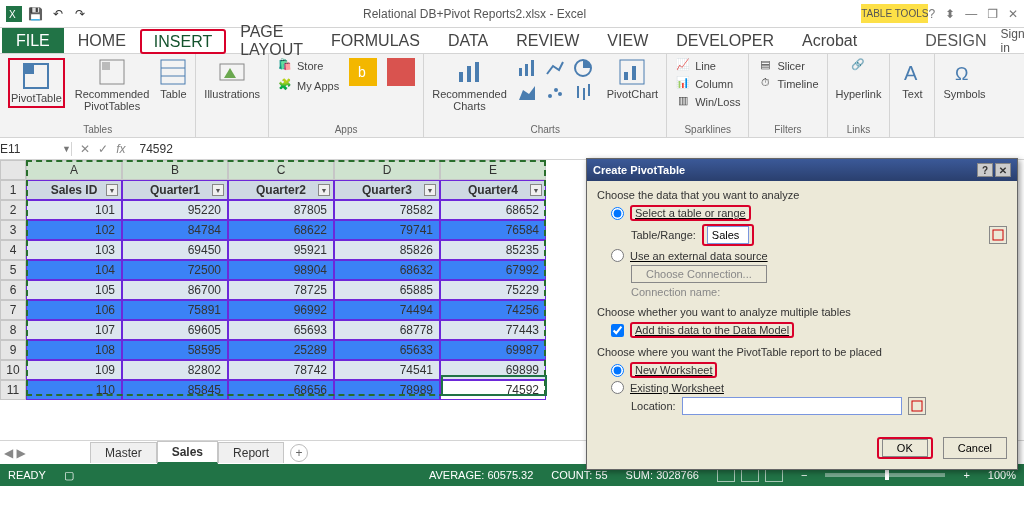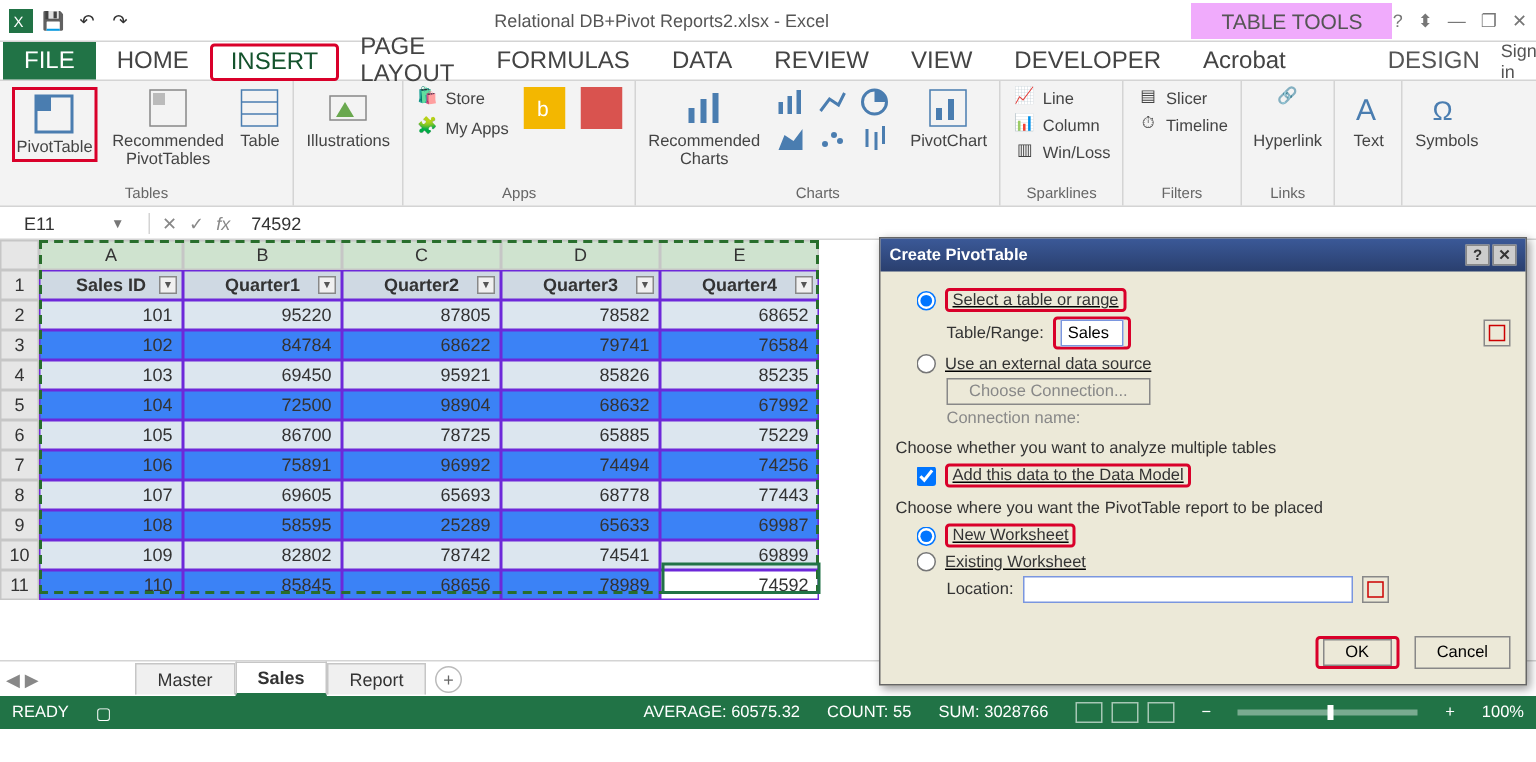--- a/index.html
+++ b/index.html
@@ -3,21 +3,21 @@
 <meta charset="utf-8">
 <style>
 * { box-sizing: border-box; margin: 0; padding: 0; font-family: "Segoe UI", Tahoma, sans-serif; }
 body { background: #fff; width: 1024px; height: 508px; overflow: hidden; position: relative; font-size: 12px; color: #333; }
 
 
 .titlebar { height: 28px; background: #fff; display: flex; align-items: center; padding: 0 6px; border-bottom: 1px solid #d4d4d4; }
 .titlebar .qat { display: flex; gap: 6px; align-items: center; }
 .qat-icon { width: 16px; height: 16px; display: flex; align-items: center; justify-content: center; }
 .titlebar .filename { flex: 1; text-align: center; color: #555; font-size: 12px; }
-.titlebar .tools-context { background: #f0abfc; padding: 4px 20px; font-size: 14px; color: #555; }
+.titlebar .tools-context { background: #fde047; padding: 4px 0; font-size: 10px; color: #555; }
 .titlebar .right { display: flex; gap: 10px; align-items: center; color: #777; }
 
 
 .ribbon-tabs { height: 26px; display: flex; align-items: stretch; border-bottom: 1px solid #d4d4d4; padding-left: 2px; }
 .ribbon-tab { padding: 4px 14px; font-size: 16px; color: #444; cursor: pointer; display:flex; align-items:center; }
 .ribbon-tab.file { background: #217346; color: #fff; }
 .ribbon-tab.active { color: #14532d; border: 1px solid #d4d4d4; border-bottom: 1px solid #fff; position: relative; top: 1px; background:#fff; }
 .ribbon-tab.hl { border: 2px solid #d9002a; border-radius: 3px; padding:2px 12px;}
 .ribbon-tab.design { color: #555; }
 .signin { margin-left: auto; padding-right: 6px; display:flex; align-items:center; gap:4px; color:#555;}
@@ -30,21 +30,21 @@
 .ritem { display: flex; flex-direction: column; align-items: center; gap: 2px; font-size: 11px; color: #444; cursor: pointer; text-align:center; line-height:1.1; }
 .ritem .icon { width: 28px; height: 28px; }
 .ritem.small { flex-direction: row; gap: 4px; align-items:center; font-size:11px; }
 .ritem.small .icon { width:16px; height:16px; }
 .rgroup .label { font-size: 10px; color: #666; padding-bottom: 2px; }
 
 .pivot-hl { border: 2px solid #d9002a; border-radius: 0; padding: 2px 1px; }
 
 
 .fbar { height: 22px; display: flex; align-items: center; border-bottom: 1px solid #d4d4d4; }
-.namebox { width: 100px; border-right: 1px solid #d4d4d4; padding: 0 16px; font-size: 12px; display:flex; justify-content:space-between; align-items:center;}
+.namebox { width: 72px; border-right: 1px solid #d4d4d4; padding: 0 0; font-size: 12px; display:flex; justify-content:space-between; align-items:center;}
 .namebox .dd { color:#777; font-size:9px;}
 .fx-icons { display:flex; gap:8px; padding:0 8px; color:#888; align-items:center;}
 .fbar .formula { flex:1; padding:0 6px; font-size:12px; }
 
 
 .grid-wrap { position: relative; height: 280px; }
 .grid { display: grid; grid-template-columns: 26px 96px repeat(4, 106px); }
 .col-head, .row-head { background: #e6e6e6; border: 1px solid #c6c6c6; text-align: center; font-size: 12px; padding: 2px 0; }
 .col-head.sel { background:#cfe3cf; }
 .row-head { background:#e6e6e6; }
@@ -475,20 +475,21 @@
 <div class="dialog">
   <div class="dtitle">
     <span>Create PivotTable</span>
     <span class="dicons">
         <span>?</span>
         <span>✕</span>
       </span>
   </div>
   <div class="body">
     <div class="sect">
+      <div class="sect-title">Choose the data that you want to analyze</div>
       <div class="row">
         <input type="radio" checked="" style="">
         <span class="hl-box"><label>Select a table or range</label></span>
       </div>
       <div class="row" style="margin-left:34px;">
         <label class="plain">Table/Range:</label>
         <span class="hl-box"><input type="text" style="width: 42px;" value="Sales"></span>
         <span style="flex:1;"></span>
         <span class="refbtn">
             <svg width="12" height="12">

